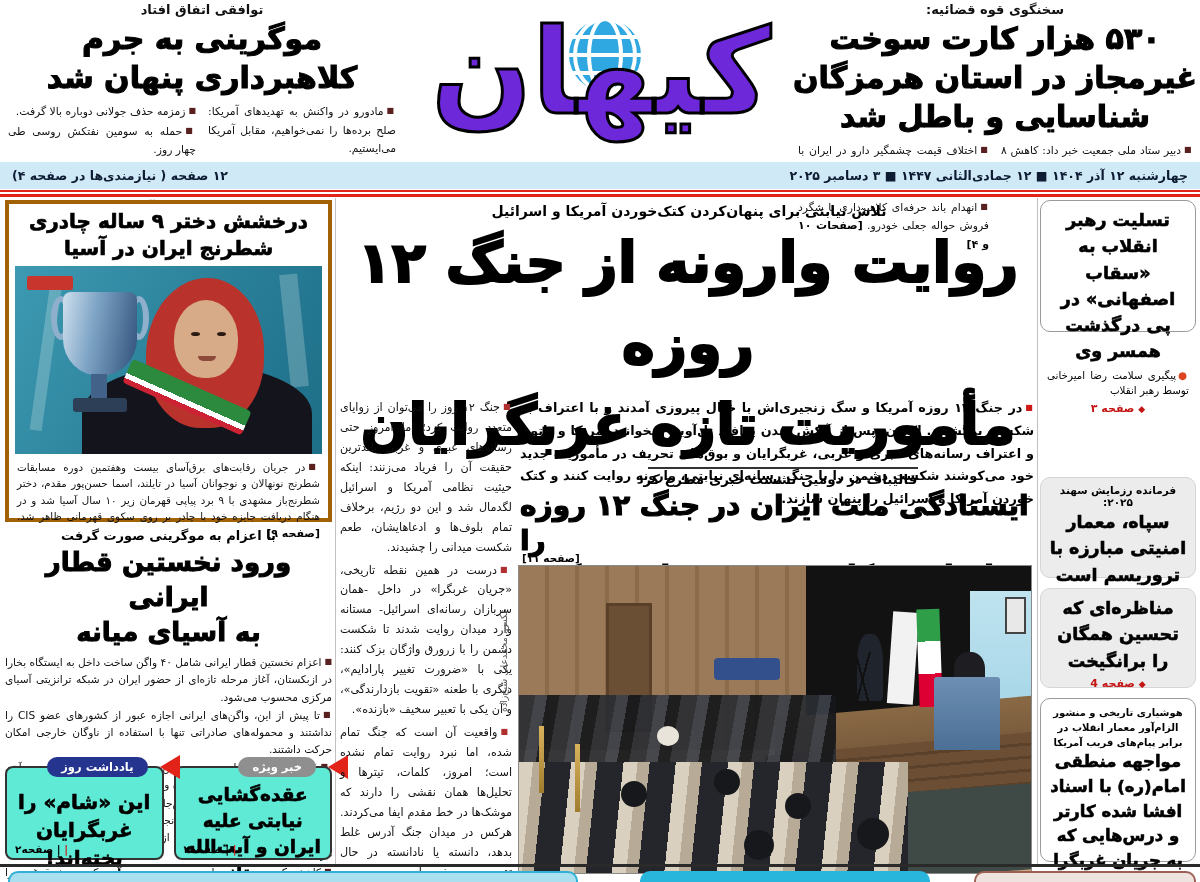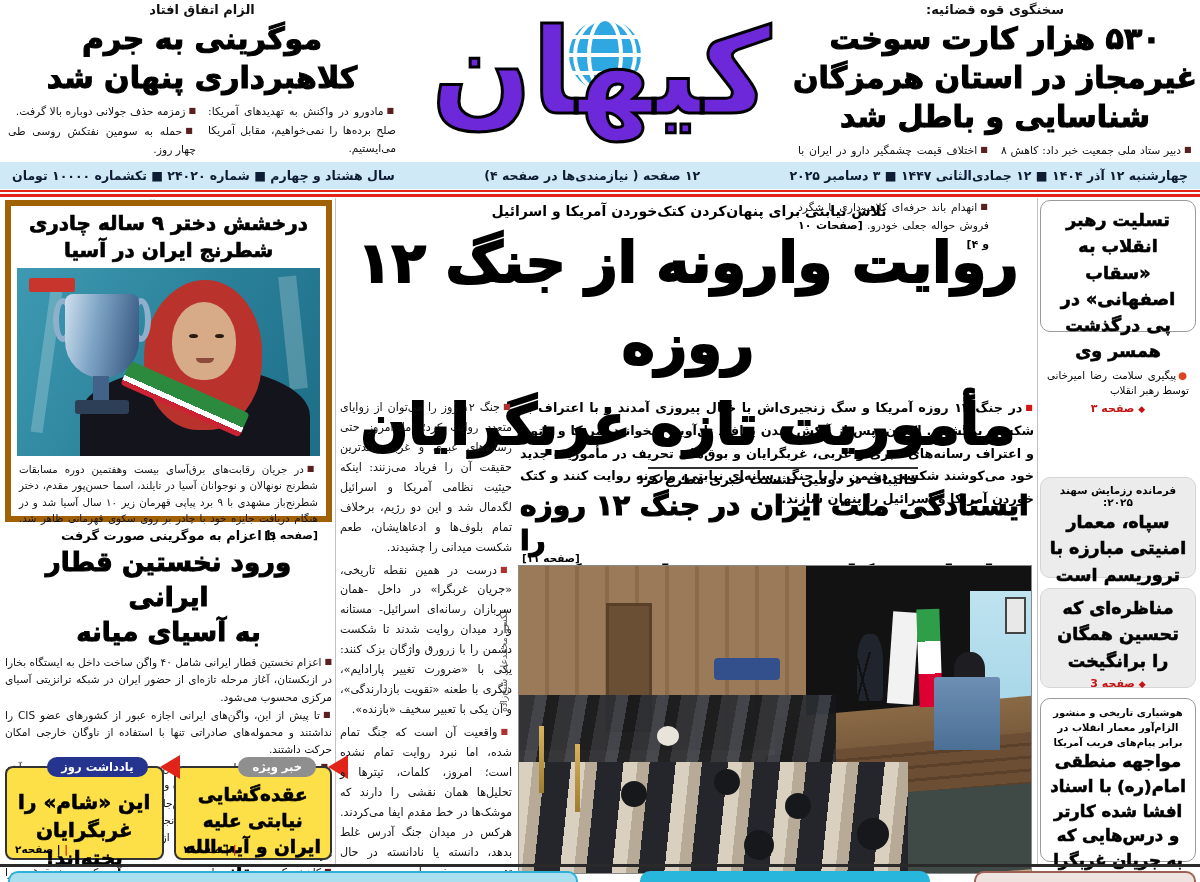--- a/index.html
+++ b/index.html
@@ -40,21 +40,21 @@
     padding:0 12px; font-size:12.5px; font-weight:bold; color:#0d1b33;
   }
   #redrule {
     position:absolute; left:0; top:189px; width:1200px; height:8px;
     background:linear-gradient(#ffffff 0 1px, #e2231a 1px 3px, #ffffff 3px 5px, #e2231a 5px 8px);
   }
 
   .vline { position:absolute; width:1px; background:#c2c2c2; }
 
   
-  #chess-box { position:absolute; left:5px; top:200px; width:327px; height:322px; border:6px solid #a16207; background:#fff; }
+  #chess-box { position:absolute; left:5px; top:200px; width:327px; height:322px; border:4px solid #a16207; background:#fff; }
   #chess-box .hl { font-size:20px; font-weight:900; text-align:center; line-height:1.35; padding:4px 8px 2px; -webkit-text-stroke:0.7px #000;}
   #chess-photo { position:relative; margin:2px 6px 0 6px; height:188px; background:linear-gradient(120deg,#3d9ab2 0%, #2a7f98 55%, #1d6e87 100%); overflow:hidden; }
   .cp-streak { position:absolute; background:rgba(255,255,255,0.22); }
   .cp-redtag { position:absolute; left:12px; top:10px; width:46px; height:14px; background:#c8352c; border-radius:2px; }
   .cp-scarf { position:absolute; right:58px; top:12px; width:118px; height:150px; background:#b9332c; border-radius:52% 48% 46% 46%; }
   .cp-face { position:absolute; right:84px; top:34px; width:64px; height:78px; background:#d8ab88; border-radius:50% 50% 46% 46%; }
   .cp-eye { position:absolute; width:9px; height:4px; background:#2b1a12; border-radius:50%; top:32px; }
   .cp-mouth { position:absolute; width:18px; height:5px; background:#8c4a3a; border-radius:0 0 10px 10px; top:56px; right:22px; }
   .cp-chador { position:absolute; right:10px; top:98px; width:230px; height:100px; background:#14141c; border-radius:50% 50% 0 0; }
   .cp-sash { position:absolute; right:70px; top:118px; width:130px; height:26px; background:linear-gradient(#2c8a3e 0 60%, #ffffff 60% 80%, #c23 80% 100%); transform:rotate(24deg); border-radius:4px; }
@@ -63,21 +63,21 @@
   .cp-trophy-base { position:absolute; left:58px; top:132px; width:54px; height:14px; background:#2d3e57; border-radius:3px; }
   .cp-handle { position:absolute; top:30px; width:20px; height:44px; border:6px solid #8fb0cc; border-radius:50%; }
   #chess-box .cap { font-size:10.3px; line-height:1.6; text-align:justify; padding:5px 8px 0 8px; color:#111; }
 
   #train-story { position:absolute; left:5px; top:528px; width:327px; }
   #train-story .kick { font-size:13px; font-weight:bold; text-align:center; }
   #train-story .hl { font-size:26px; font-weight:900; text-align:center; line-height:1.35; -webkit-text-stroke:1px #000; margin:2px 0 4px; }
   #train-story .bullet { font-size:10.6px; line-height:1.62; }
 
   #box-row { position:absolute; left:5px; top:766px; width:327px; display:flex; gap:10px; }
-  .tagbox { flex:1; position:relative; border:2px solid #333; border-radius:8px; height:94px; background:#fde047; padding-top:12px; }
+  .tagbox { flex:1; position:relative; border:2px solid #333; border-radius:8px; height:94px; background:#5eead4; padding-top:12px; }
   .tagbar { position:absolute; top:-11px; right:14px; height:20px; line-height:20px; border-radius:10px;
             color:#fff; font-size:11.5px; font-weight:bold; padding:0 14px; white-space:nowrap; }
   .tagbar.blue { background:#25348f; }
   .tagbar.gray { background:#8f8f8f; }
   .tag-arrow { position:absolute; top:-13px; right:-16px; width:0; height:0;
                border-top:12px solid transparent; border-bottom:12px solid transparent; border-left:0;
                border-right:18px solid transparent; }
   .tag-arrow::after { content:""; position:absolute; right:-20px; top:-12px; width:0; height:0;
                border-top:12px solid transparent; border-bottom:12px solid transparent;
                border-right:20px solid #e2231a; }
@@ -151,21 +151,21 @@
   #ad1 { left:8px;  width:570px; background:#aadfef; border:2.5px solid #2fb0d6; border-bottom:none; }
   #ad2 { left:640px; width:290px; background:#29b6dc; }
   #ad3 { left:974px; width:222px; background:#efe3df; border:2.5px solid #9c6055; border-bottom:none; }
 </style>
 </head>
 <body>
 
 <div id="page">
 
   <div class="hdr-block" style="left:0;width:404px;">
-    <div class="kicker" style="padding-top:2px;">الزام اتفاق افتاد</div>
+    <div class="kicker" style="padding-top:2px;">توافقی اتفاق افتاد</div>
     <div class="hdr-headline">موگرینی به جرم کلاهبرداری پنهان شد</div>
     <div class="hdr-bullets">
       <div class="bcol">
         <div class="bullet"><span class="sq">■</span><span>مادورو در واکنش به تهدیدهای آمریکا: صلح برده‌ها را نمی‌خواهیم، مقابل آمریکا می‌ایستیم.</span></div>
         <div class="bullet"><span class="sq">■</span><span>معاینه پنهانی ترامپ و سکوت کاخ سفید.</span></div>
       </div>
       <div class="bcol">
         <div class="bullet"><span class="sq">■</span><span>زمزمه حذف جولانی دوباره بالا گرفت.</span></div>
         <div class="bullet"><span class="sq">■</span><span>حمله به سومین نفتکش روسی طی چهار روز.</span></div>
         <div class="bullet"><span class="sq">■</span><span>بزرگ‌ترین بحران در ارتش رژیم صهیونیستی طی ۴۵ سال گذشته.</span>
@@ -198,21 +198,20 @@
         <div class="bullet"><span class="sq">■</span><span>اختلاف قیمت چشمگیر دارو در ایران با کشورهای همسایه عامل پدیده قاچاق معکوس.</span></div>
         <div class="bullet"><span class="sq">■</span><span>انهدام باند حرفه‌ای کلاهبرداری با شگرد فروش حواله جعلی خودرو.</span>
           <span class="pref">[صفحات ۱۰ و ۴]</span></div>
       </div>
     </div>
   </div>
 
   <div id="datebar">
     <span>چهارشنبه ۱۲ آذر ۱۴۰۴ ■ ۱۲ جمادی‌الثانی ۱۴۴۷ ■ ۳ دسامبر ۲۰۲۵</span>
     <span>۱۲ صفحه ( نیازمندی‌ها در صفحه ۴)</span>
-    <span>سال هشتاد و چهارم ■ شماره ۲۴۰۲۰ ■ تکشماره ۱۰۰۰۰ تومان</span>
   </div>
   <div id="redrule"></div>
 
   <div class="vline" style="left:335px;top:198px;height:666px;"></div>
   <div class="vline" style="left:1037px;top:198px;height:666px;"></div>
 
   <div id="chess-box">
     <div class="hl">درخشش دختر ۹ ساله چادری شطرنج ایران در آسیا</div>
     <div id="chess-photo">
       <div class="cp-streak" style="left:8%;top:8%;width:4%;height:80%;transform:rotate(8deg);"></div>
@@ -325,21 +324,21 @@
 
 
   <div class="sb gray" style="top:477px;height:101px;">
     <div class="kick" style="font-size:10.5px;">فرمانده رزمایش سهند ۲۰۲۵:</div>
     <div class="hl">سپاه، معمار امنیتی مبارزه با تروریسم است</div>
     <div class="spage"><span class="dia">◆</span> <span>صفحه ۳</span></div>
   </div>
 
   <div class="sb gray" style="top:588px;height:100px;">
     <div class="hl">مناظره‌ای که تحسین همگان را برانگیخت</div>
-    <div class="spage"><span class="dia">◆</span> <span>صفحه 3</span></div>
+    <div class="spage"><span class="dia">◆</span> <span>صفحه 4</span></div>
   </div>
 
   <div class="sb white" style="top:698px;height:164px;">
     <div class="kick-sm">هوشیاری تاریخی و منشور الزام‌آور معمار انقلاب در برابر پیام‌های فریب آمریکا</div>
     <div class="hl" style="font-size:16.5px;">مواجهه منطقی امام(ره) با اسناد افشا شده کارتر و درس‌هایی که به جریان غربگرا دادند</div>
 
   </div>
 
   <div id="bottom-rule"></div>
   <div id="ad1" class="adbar"></div>

